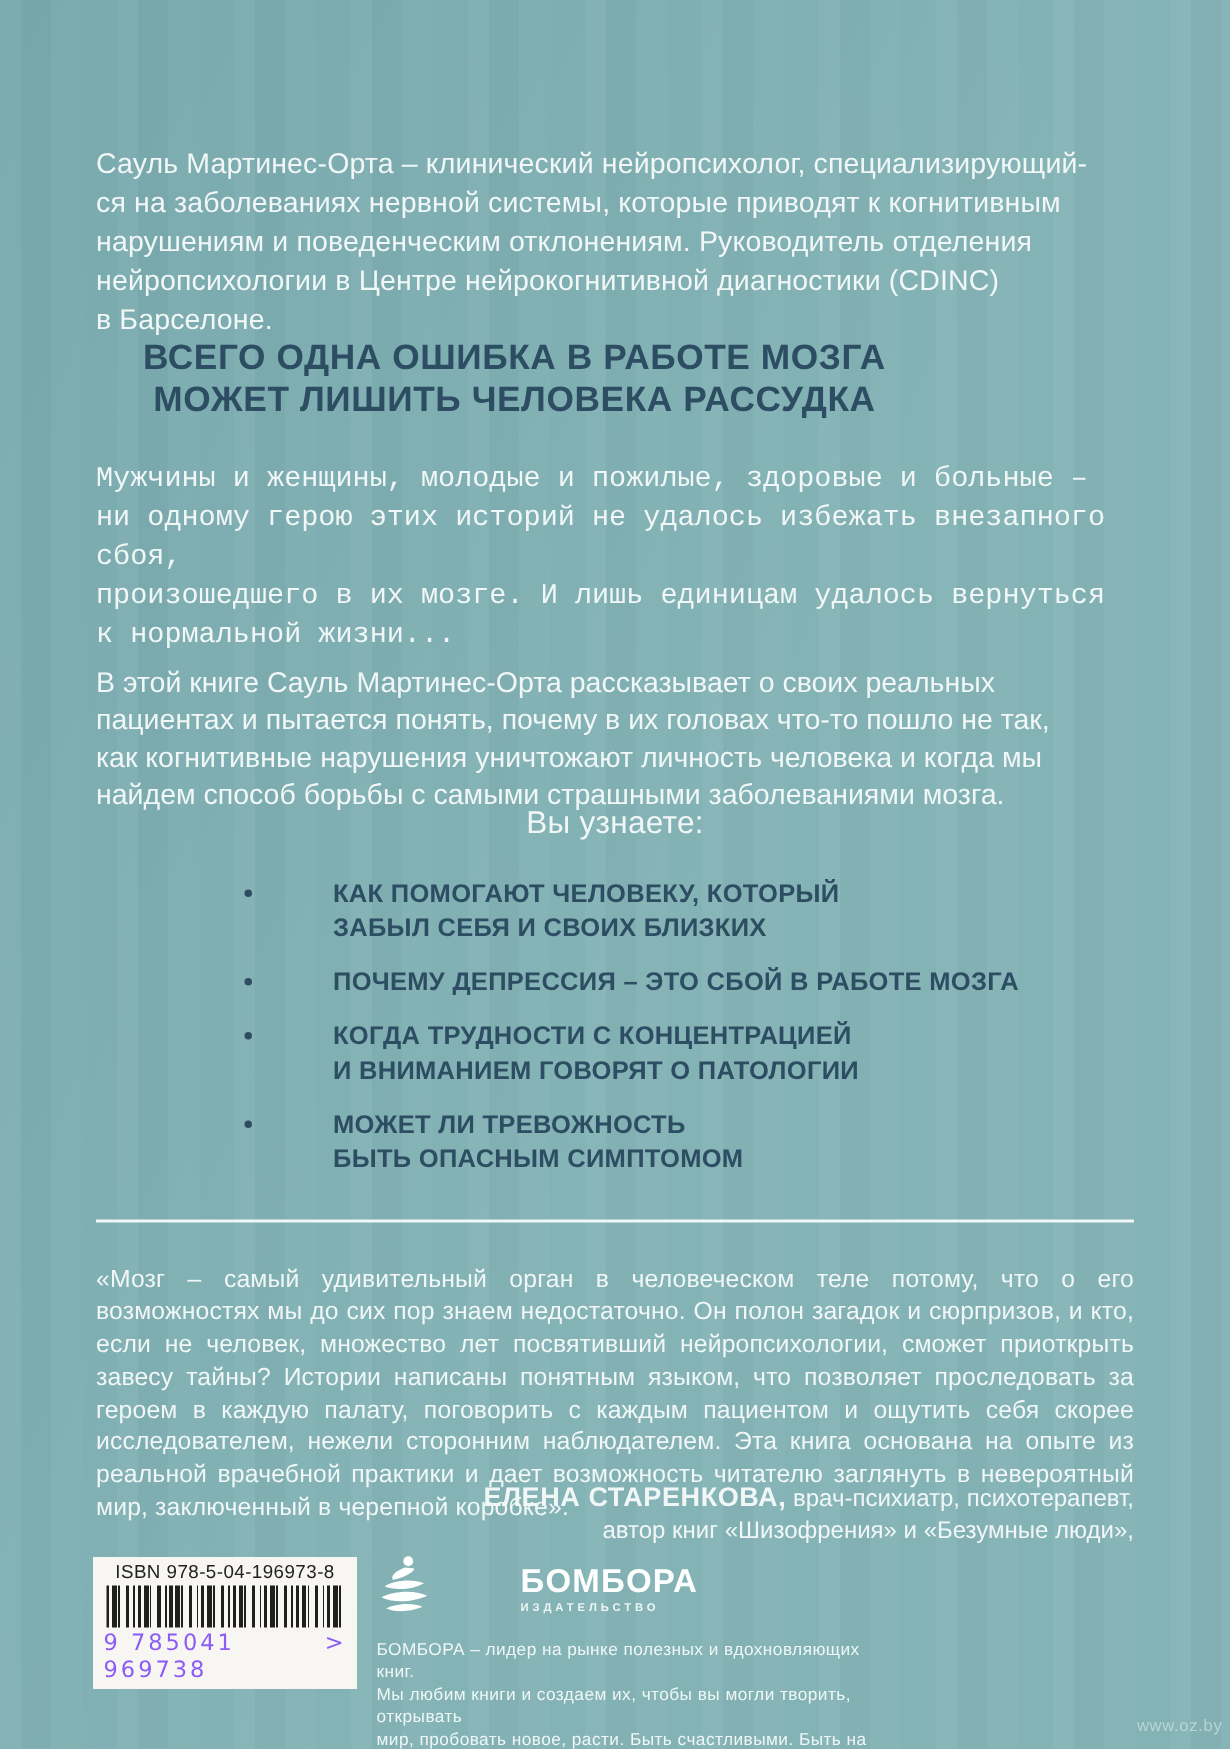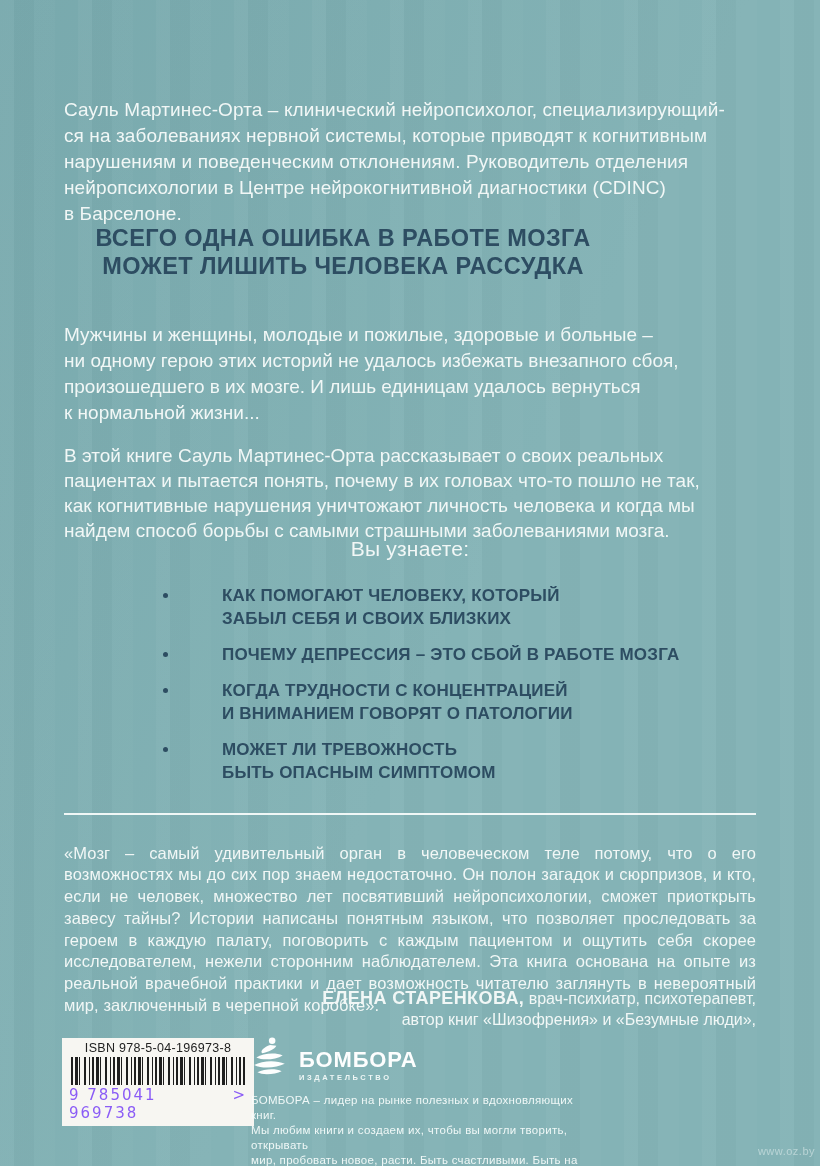--- a/index.html
+++ b/index.html
@@ -34,21 +34,21 @@
     letter-spacing:0.1px;
   }
   .headline{
     left:0;top:224px;width:686px;
     text-align:center;
     font-size:23.5px;line-height:28px;
     font-weight:bold;letter-spacing:0.4px;
     color:var(--accent-dark);
     margin:0;
   }
-  .para1{left:64px;top:303px;width:700px;font-size:19px;line-height:26px;}
+  .para1{left:64px;top:287px;width:700px;font-size:19px;line-height:26px;font-family:Liberation Mono, monospace;}
   .para2{left:64px;top:424px;width:700px;font-size:19px;line-height:25px;}
   .learn-heading{
     left:0;top:537px;width:820px;text-align:center;
     font-size:21px;letter-spacing:0.2px;
   }
   .bullets{
     left:163px;top:584px;width:600px;
     list-style:none;margin:0;padding:0;
   }
   .bullets li{
@@ -80,21 +80,21 @@
     right:64px;top:988px;width:560px;
     text-align:right;
     font-size:16px;line-height:21px;
   }
   .attribution .name{
     font-weight:bold;font-size:18px;letter-spacing:0.4px;
   }
 
   
   .barcode-box{
-    left:62px;top:1038px;width:192px;height:88px;
+    left:62px;top:1038px;width:176px;height:88px;
     background:var(--barcode-bg);
     box-sizing:border-box;
     padding:3px 7px 4px 7px;
     display:flex;flex-direction:column;
     color:#1d1d1d;
   }
   .isbn{font-size:12.5px;text-align:center;letter-spacing:0.3px;color:#222;}
   .bars{
     flex:1;margin:2px 2px 1px 2px;
     background:repeating-linear-gradient(90deg,
@@ -103,21 +103,21 @@
       #1f1f1f 8px 9px, var(--barcode-bg) 9px 13px,
       #1f1f1f 13px 15px, var(--barcode-bg) 15px 18px,
       #1f1f1f 18px 19px, var(--barcode-bg) 19px 21px);
   }
   .ean-row{
     display:flex;justify-content:space-between;align-items:baseline;
     font-size:15px;letter-spacing:2px;color:#8b5cf6;
     font-family:"DejaVu Sans", sans-serif;
   }
   .publisher-logo{
-    left:247px;top:1036px;display:flex;align-items:flex-end;
+    left:247px;top:1036px;display:flex;align-items:center;gap:48px;
   }
   .surfer-icon{margin-right:8px;}
   .pub-name{
     font-size:22px;font-weight:bold;letter-spacing:0.8px;color:#fdfefe;
     line-height:22px;
   }
   .pub-sub{
     font-size:7.5px;font-weight:bold;letter-spacing:2.6px;color:#eef6f5;
     margin-top:2px;
   }

